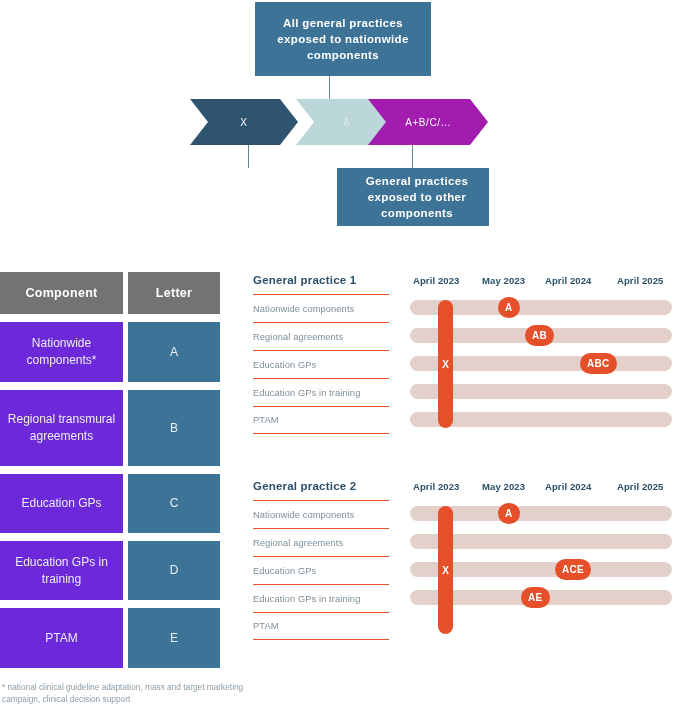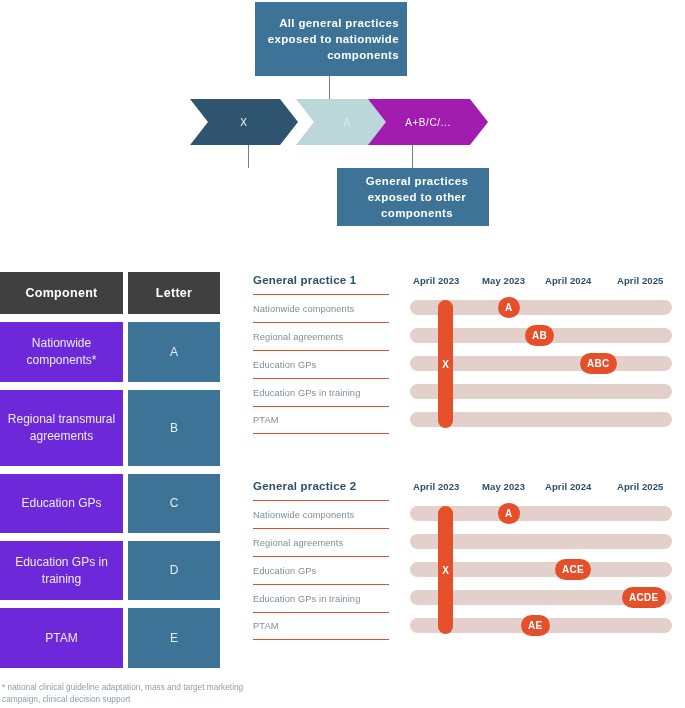--- a/index.html
+++ b/index.html
@@ -27,21 +27,21 @@
     font-weight: bold;
     letter-spacing: 0.35px;
     line-height: 16px;
     text-align: center;
     display: flex;
     align-items: center;
     justify-content: center;
     box-sizing: border-box;
     padding: 4px 8px;
   }
-  #box-top   { left: 255px; top: 2px;   width: 152px; height: 74px; text-align: right; }
+  #box-top   { left: 255px; top: 2px;   width: 176px; height: 74px; }
   #box-left  { left: 175px; top: 168px; width: 148px; height: 58px; }
   #box-right { left: 337px; top: 168px; width: 152px; height: 58px; padding-left: 16px; }
 
   .connector {
     position: absolute;
     width: 1px;
     background: #6b7f8c;
   }
   #conn-top   { left: 329px; top: 76px;  height: 23px; }
   #conn-left  { left: 248px; top: 145px; height: 23px; }
@@ -73,21 +73,21 @@
     text-align: center;
     color: #e8eef2;
     font-size: 12px;
     line-height: 17px;
     box-sizing: border-box;
     padding: 3px 6px;
   }
   .tcell.comp { width: 123px; background: #6d28d9; }
   .tcell.lett { width: 92px; background: #3d7396; }
   .trow.head .tcell {
-    background: #404040;
+    background: #737373;
     color: #ffffff;
     font-weight: bold;
     font-size: 12.5px;
     letter-spacing: 0.3px;
     height: 42px;
   }
   .trow.r0 .tcell { height: 60px; }
   .trow.r1 .tcell { height: 76px; }
   .trow.r2 .tcell { height: 59px; }
   .trow.r3 .tcell { height: 59px; }
@@ -304,22 +304,18 @@
       </div>
       <div class="bar-row">
         <div class="bar"></div>
       </div>
       <div class="bar-row">
         <div class="bar"></div>
         <div class="pill" style="left:145px">ACE</div>
       </div>
       <div class="bar-row">
         <div class="bar"></div>
-        <div class="pill" style="left:212px">ACDE</div>
-      </div>
-      <div class="bar-row">
-        <div class="bar"></div>
         <div class="pill" style="left:111px">AE</div>
       </div>
       <div class="xline">X</div>
     </div>
   </div>
 </div>
 
 </body></html>

